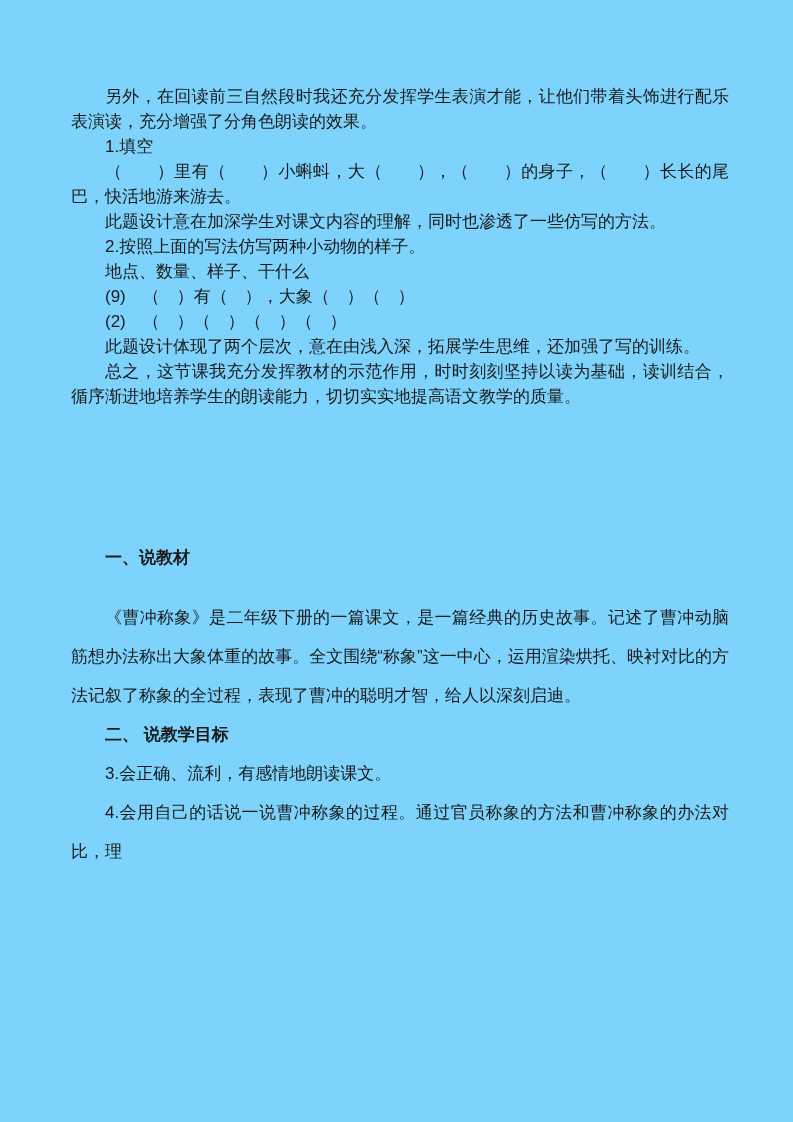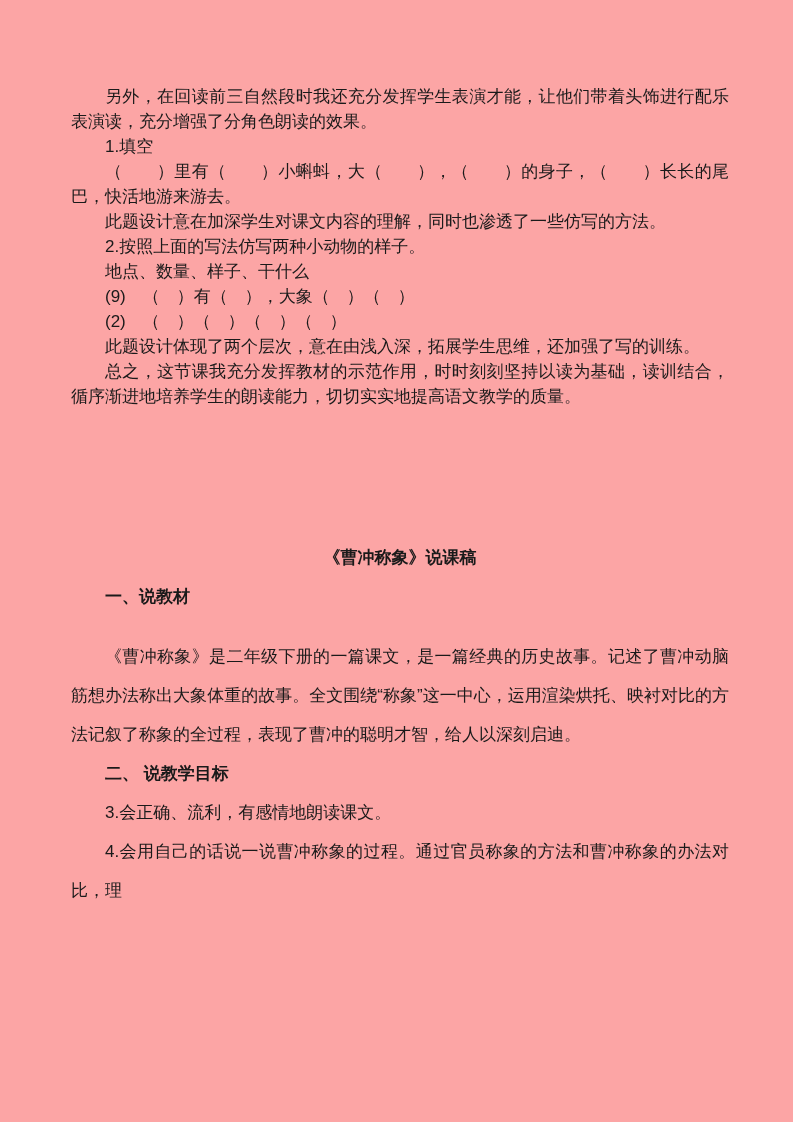--- a/index.html
+++ b/index.html
@@ -4,21 +4,21 @@
 <style>
   html, body {
     margin: 0;
     padding: 0;
     background: #ffffff;
   }
   .page {
     position: relative;
     width: 793px;
     height: 1122px;
-    background: #fca5a5;
+    background: #7dd3fc;
     overflow: hidden;
     font-family: "Liberation Sans", "DejaVu Sans", sans-serif;
     color: #1a1a1a;
   }
   
   .part1 {
     position: absolute;
     left: 71px;
     top: 84px;
     width: 658px;
@@ -68,21 +68,20 @@
     <p>此题设计意在加深学生对课文内容的理解，同时也渗透了一些仿写的方法。</p>
     <p>2.按照上面的写法仿写两种小动物的样子。</p>
     <p>地点、数量、样子、干什么</p>
     <p>(9)　（　）有（　），大象（　）（　）</p>
     <p>(2)　（　）（　）（　）（　）</p>
     <p>此题设计体现了两个层次，意在由浅入深，拓展学生思维，还加强了写的训练。</p>
     <p>总之，这节课我充分发挥教材的示范作用，时时刻刻坚持以读为基础，读训结合，循序渐进地培养学生的朗读能力，切切实实地提高语文教学的质量。</p>
   </section>
 
   <section class="part2">
-    <p class="doc-title">《曹冲称象》说课稿</p>
     <p class="heading">一、说教材</p>
     <p class="gap-before">《曹冲称象》是二年级下册的一篇课文，是一篇经典的历史故事。记述了曹冲动脑筋想办法称出大象体重的故事。全文围绕“称象”这一中心，运用渲染烘托、映衬对比的方法记叙了称象的全过程，表现了曹冲的聪明才智，给人以深刻启迪。</p>
     <p class="heading">二、 说教学目标</p>
     <p>3.会正确、流利，有感情地朗读课文。</p>
     <p>4.会用自己的话说一说曹冲称象的过程。通过官员称象的方法和曹冲称象的办法对比，理</p>
   </section>
 
 </div>
 
 </body></html>

